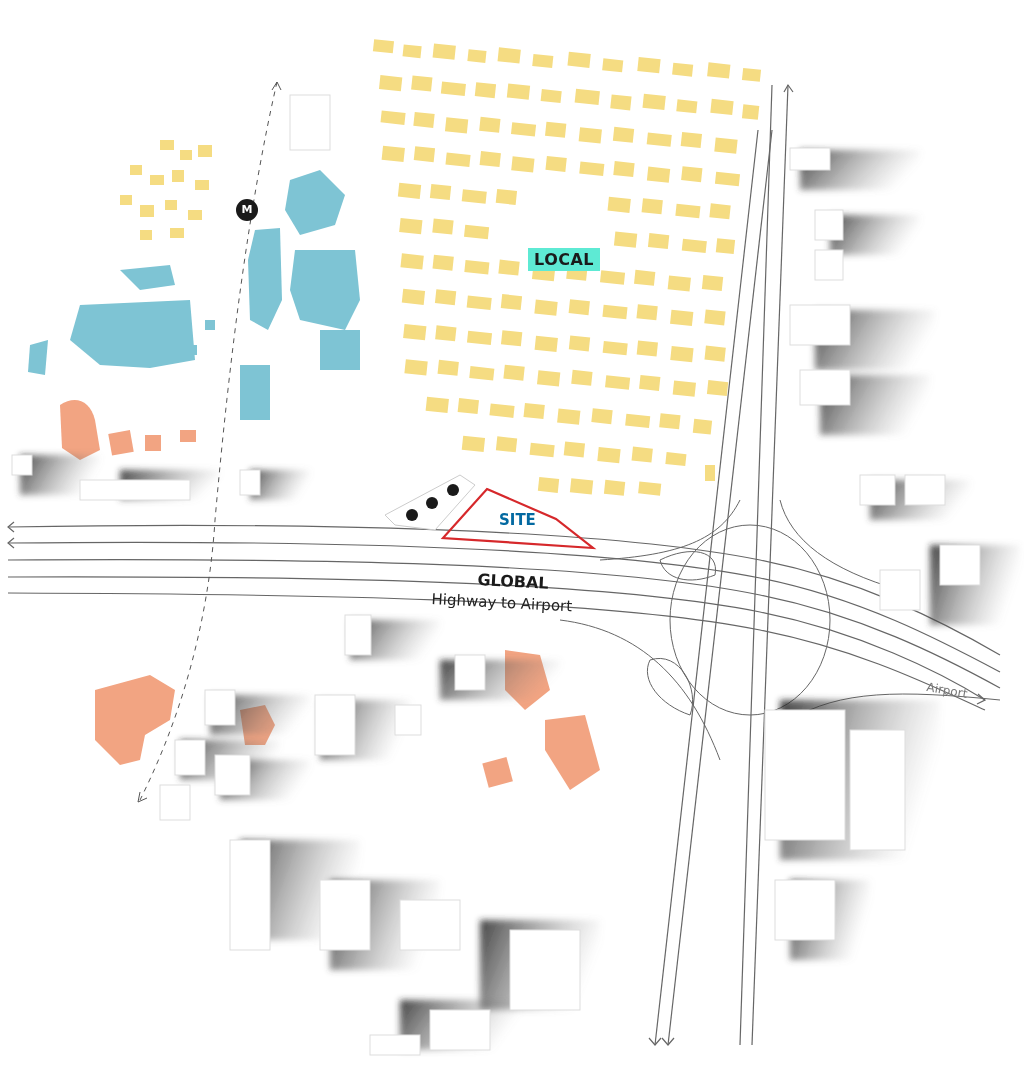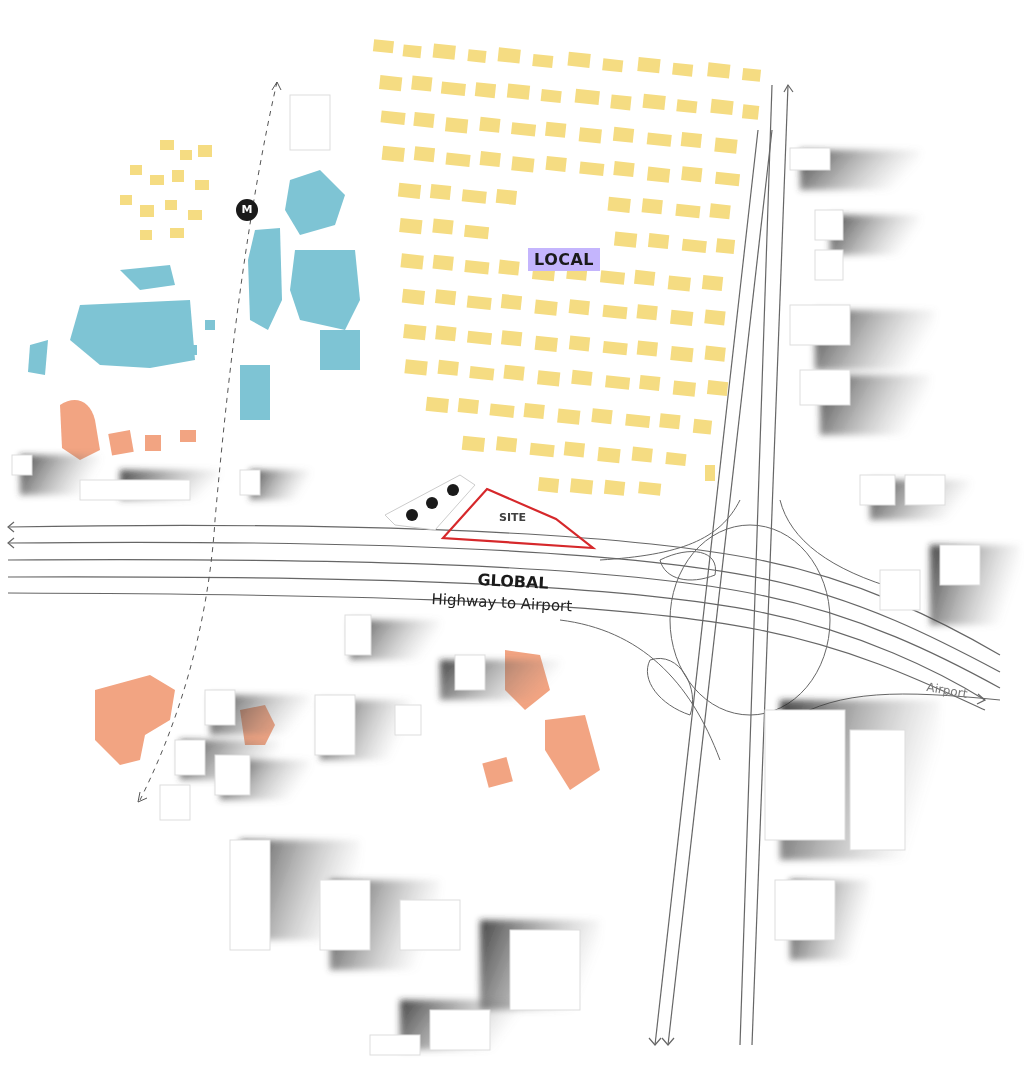--- a/index.html
+++ b/index.html
@@ -1,20 +1,20 @@
 <!DOCTYPE html>
 <html><head>
 <meta charset="utf-8">
 <style>
   html, body { margin: 0; padding: 0; background: #ffffff; }
   body { width: 1024px; height: 1092px; position: relative; overflow: hidden; font-family: "DejaVu Sans", sans-serif; }
   #map { position: absolute; left: 0; top: 0; width: 1024px; height: 1092px; }
   .lbl { position: absolute; font-family: "DejaVu Sans", sans-serif; color: #1a1a1a; white-space: nowrap; }
-  .local-label { left: 528px; top: 248px; font-size: 16px; font-weight: bold; background: #c4b5fd; padding: 2px 6px; letter-spacing: 0.5px; }
-  .site-label { left: 499px; top: 511px; font-size: 11px; font-weight: bold; color: #404040; }
+  .local-label { left: 528px; top: 248px; font-size: 16px; font-weight: bold; background: #5eead4; padding: 2px 6px; letter-spacing: 0.5px; }
+  .site-label { left: 499px; top: 511px; font-size: 15px; font-weight: bold; color: #0369a1; }
   .global-label { left: 478px; top: 570px; font-size: 16px; font-weight: bold; transform: rotate(3deg); transform-origin: left top; }
   .highway-label { left: 432px; top: 590px; font-size: 15px; transform: rotate(3deg); transform-origin: left top; color: #222; }
   .airport-label { left: 928px; top: 680px; font-size: 12px; color: #777; transform: rotate(10deg); transform-origin: left top; }
   .metro { position: absolute; left: 236px; top: 199px; width: 22px; height: 22px; border-radius: 50%; background: #1a1a1a; color: #fff; font-size: 11px; font-weight: bold; text-align: center; line-height: 22px; }
 </style>
 </head>
 <body>
 
 <div id="map">
 <svg width="1024" height="1092" viewBox="0 0 1024 1092" xmlns="http://www.w3.org/2000/svg">

